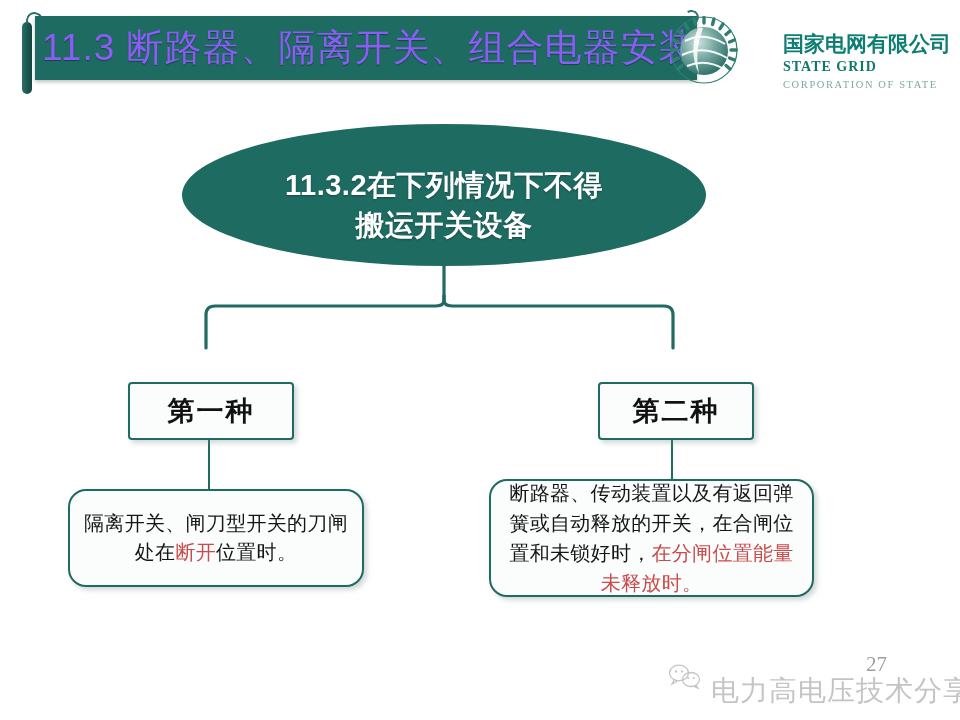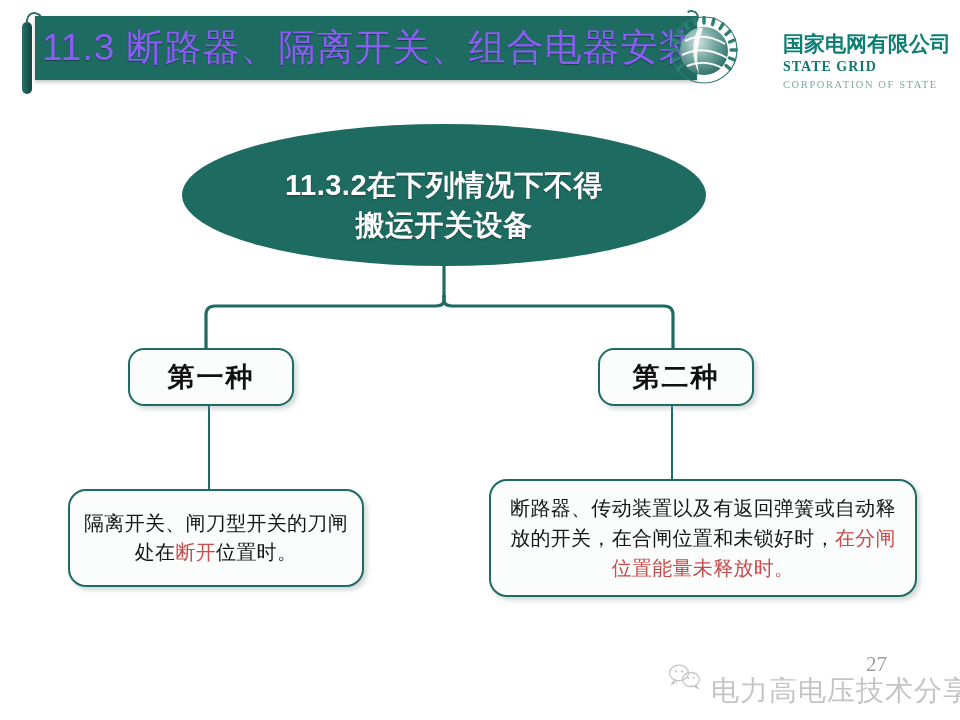--- a/index.html
+++ b/index.html
@@ -79,42 +79,43 @@
   }
 
   
   #connector-svg{position:absolute;left:0;top:0;width:960px;height:720px;pointer-events:none;}
 
   
   .branch-box{
     position:absolute;
     background:#fbfdfd;
     border:2.2px solid #1f6a61;
-    border-radius:16px;
+    border-radius:4px;
     display:flex;align-items:center;justify-content:center;
     box-shadow:3px 3px 5px rgba(120,140,140,.35);
+    margin-top:34px;
   }
   .branch-label{
     font-size:27px;font-weight:bold;color:#111;letter-spacing:2px;
   }
   #branch-box-1{left:128px;top:348px;width:162px;height:54px;}
   #branch-box-2{left:598px;top:348px;width:152px;height:54px;}
 
   
   .detail-box{
     position:absolute;
     background:#fbfdfd;
     border:2.2px solid #1f6a61;
     border-radius:18px;
     box-shadow:3px 3px 5px rgba(120,140,140,.35);
     display:flex;align-items:center;justify-content:center;
     padding:6px 12px;box-sizing:border-box;
   }
   #detail-box-1{left:68px;top:489px;width:296px;height:98px;}
-  #detail-box-2{left:489px;top:479px;width:428px;height:118px;}
+  #detail-box-2{left:489px;top:479px;width:325px;height:118px;}
   .detail-text{
     font-size:20px;line-height:29px;color:#151515;text-align:center;
     letter-spacing:.3px;
   }
   #detail-box-2 .detail-text{font-size:20px;line-height:30px;}
   .hl{color:#c94b4b;}
 
   
   #watermark{
     position:absolute;left:668px;top:655px;width:290px;height:42px;

